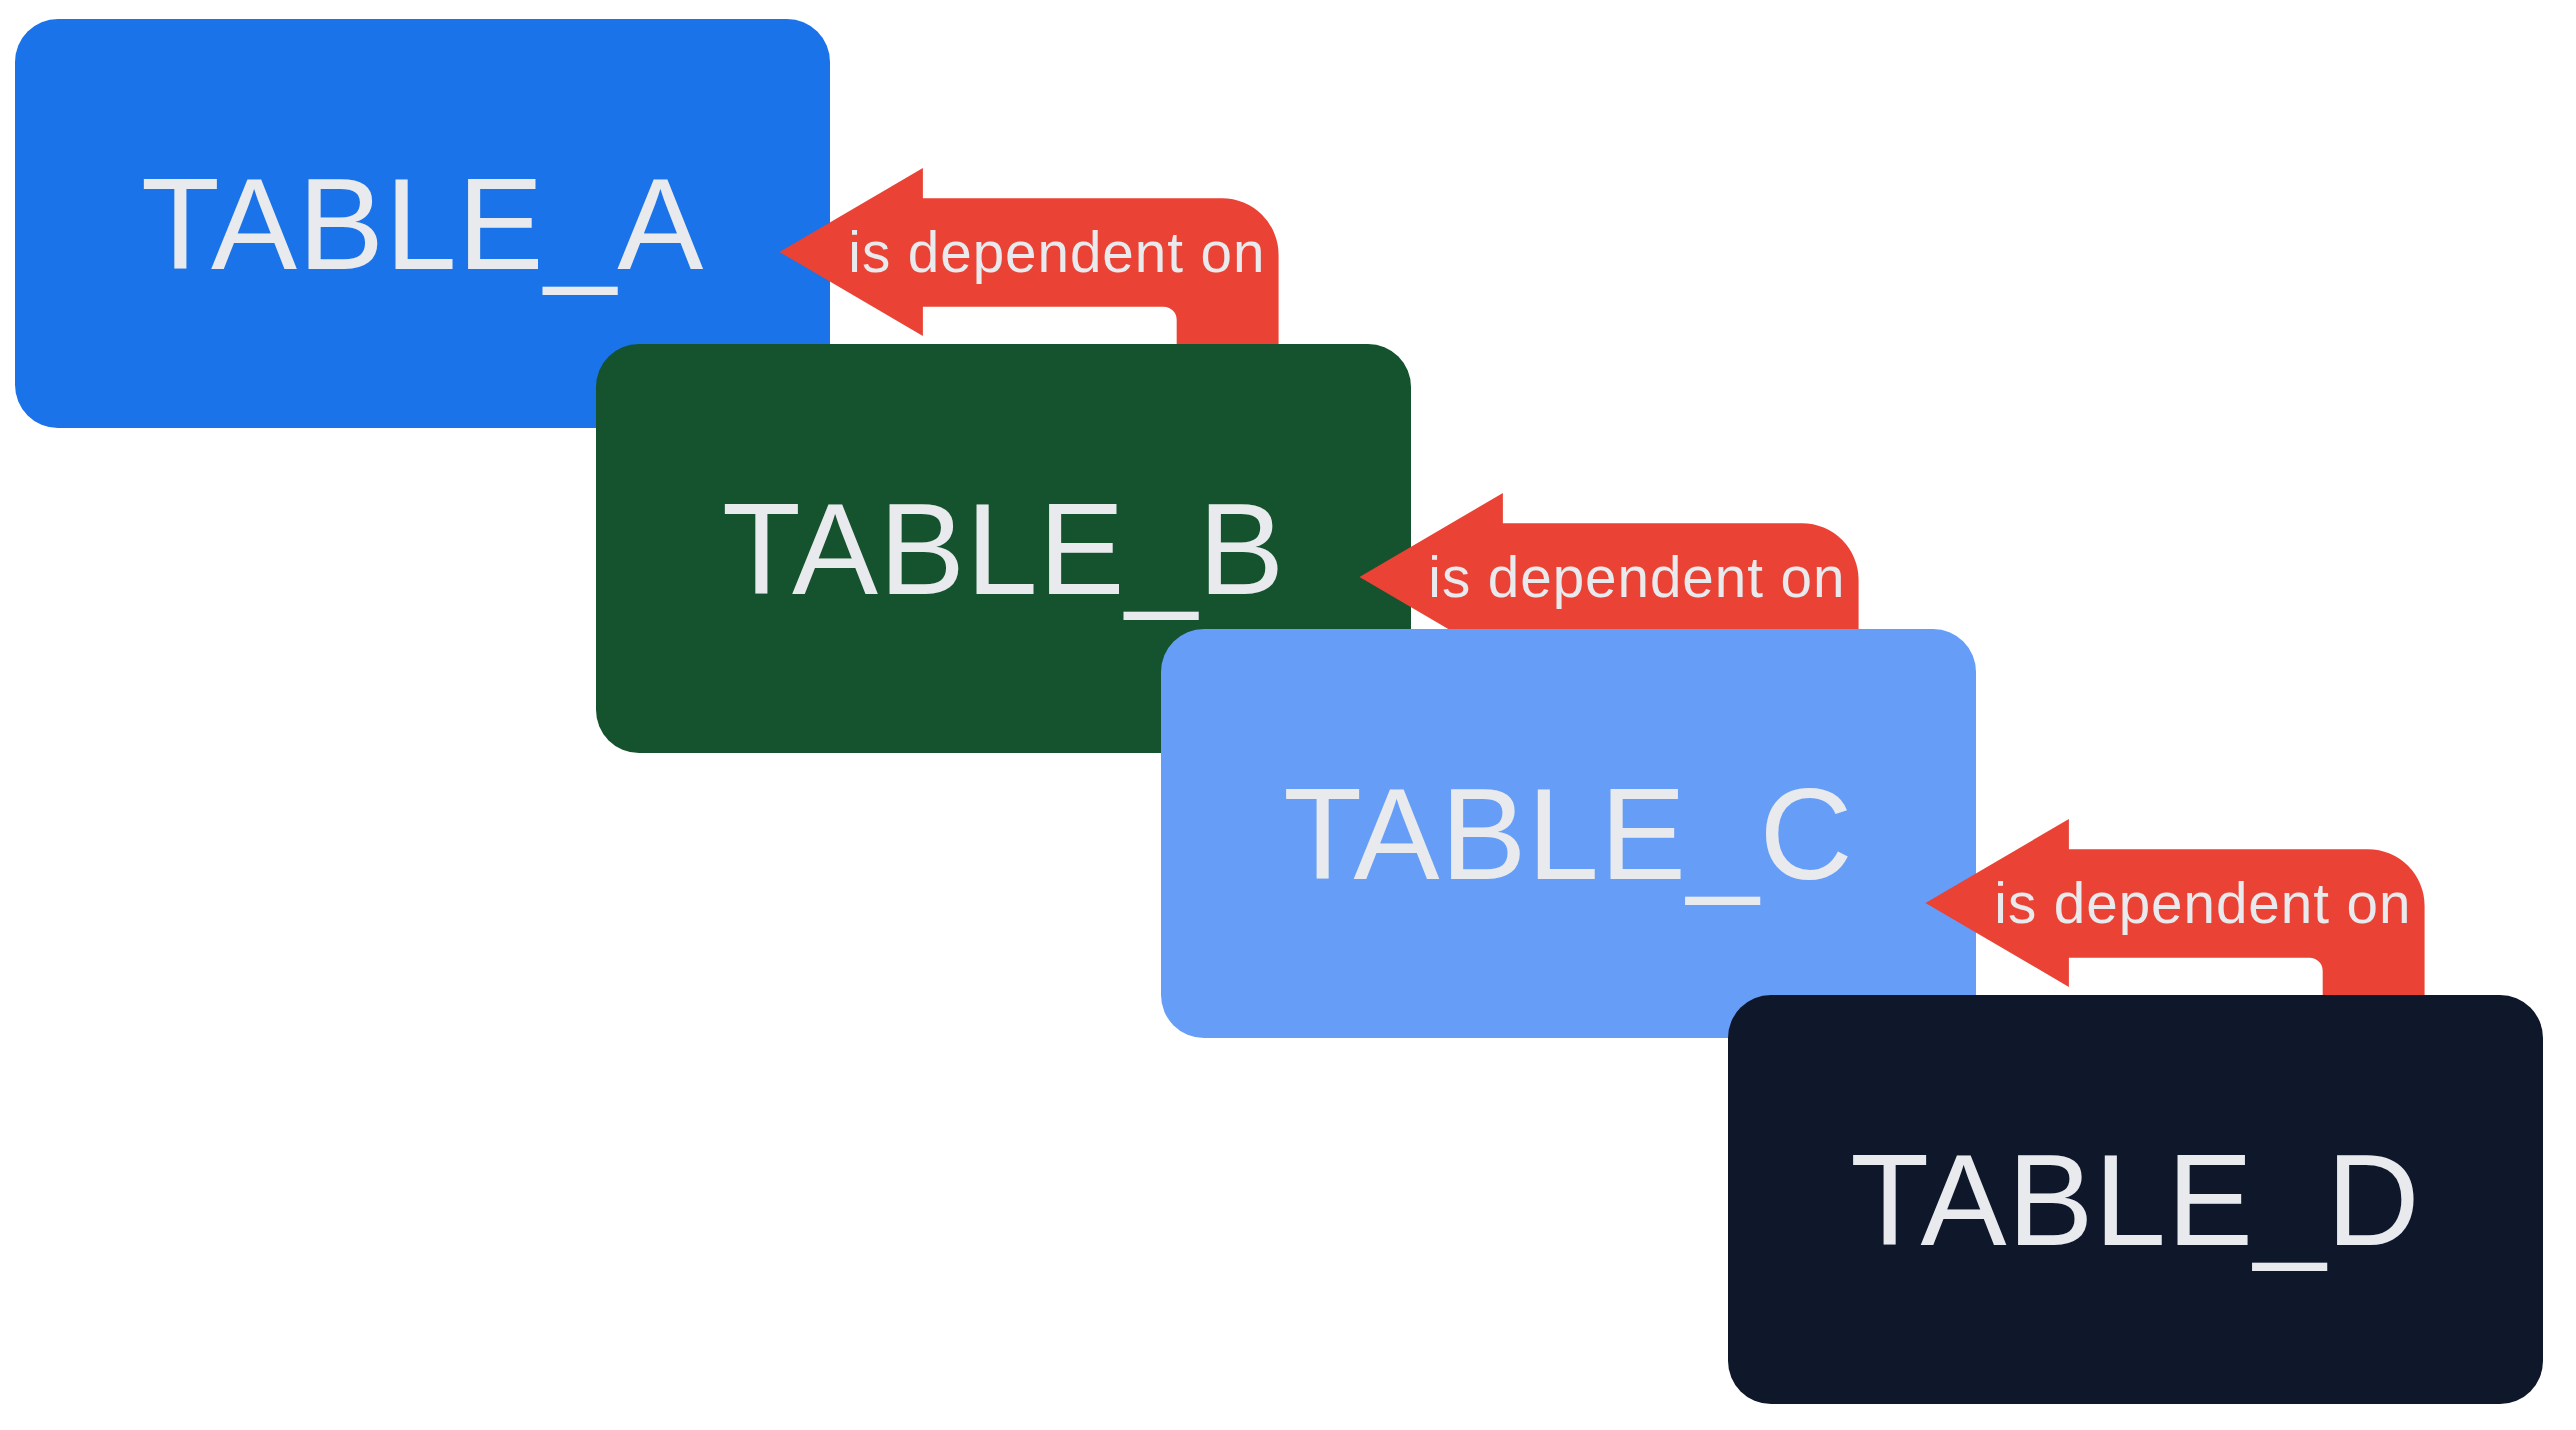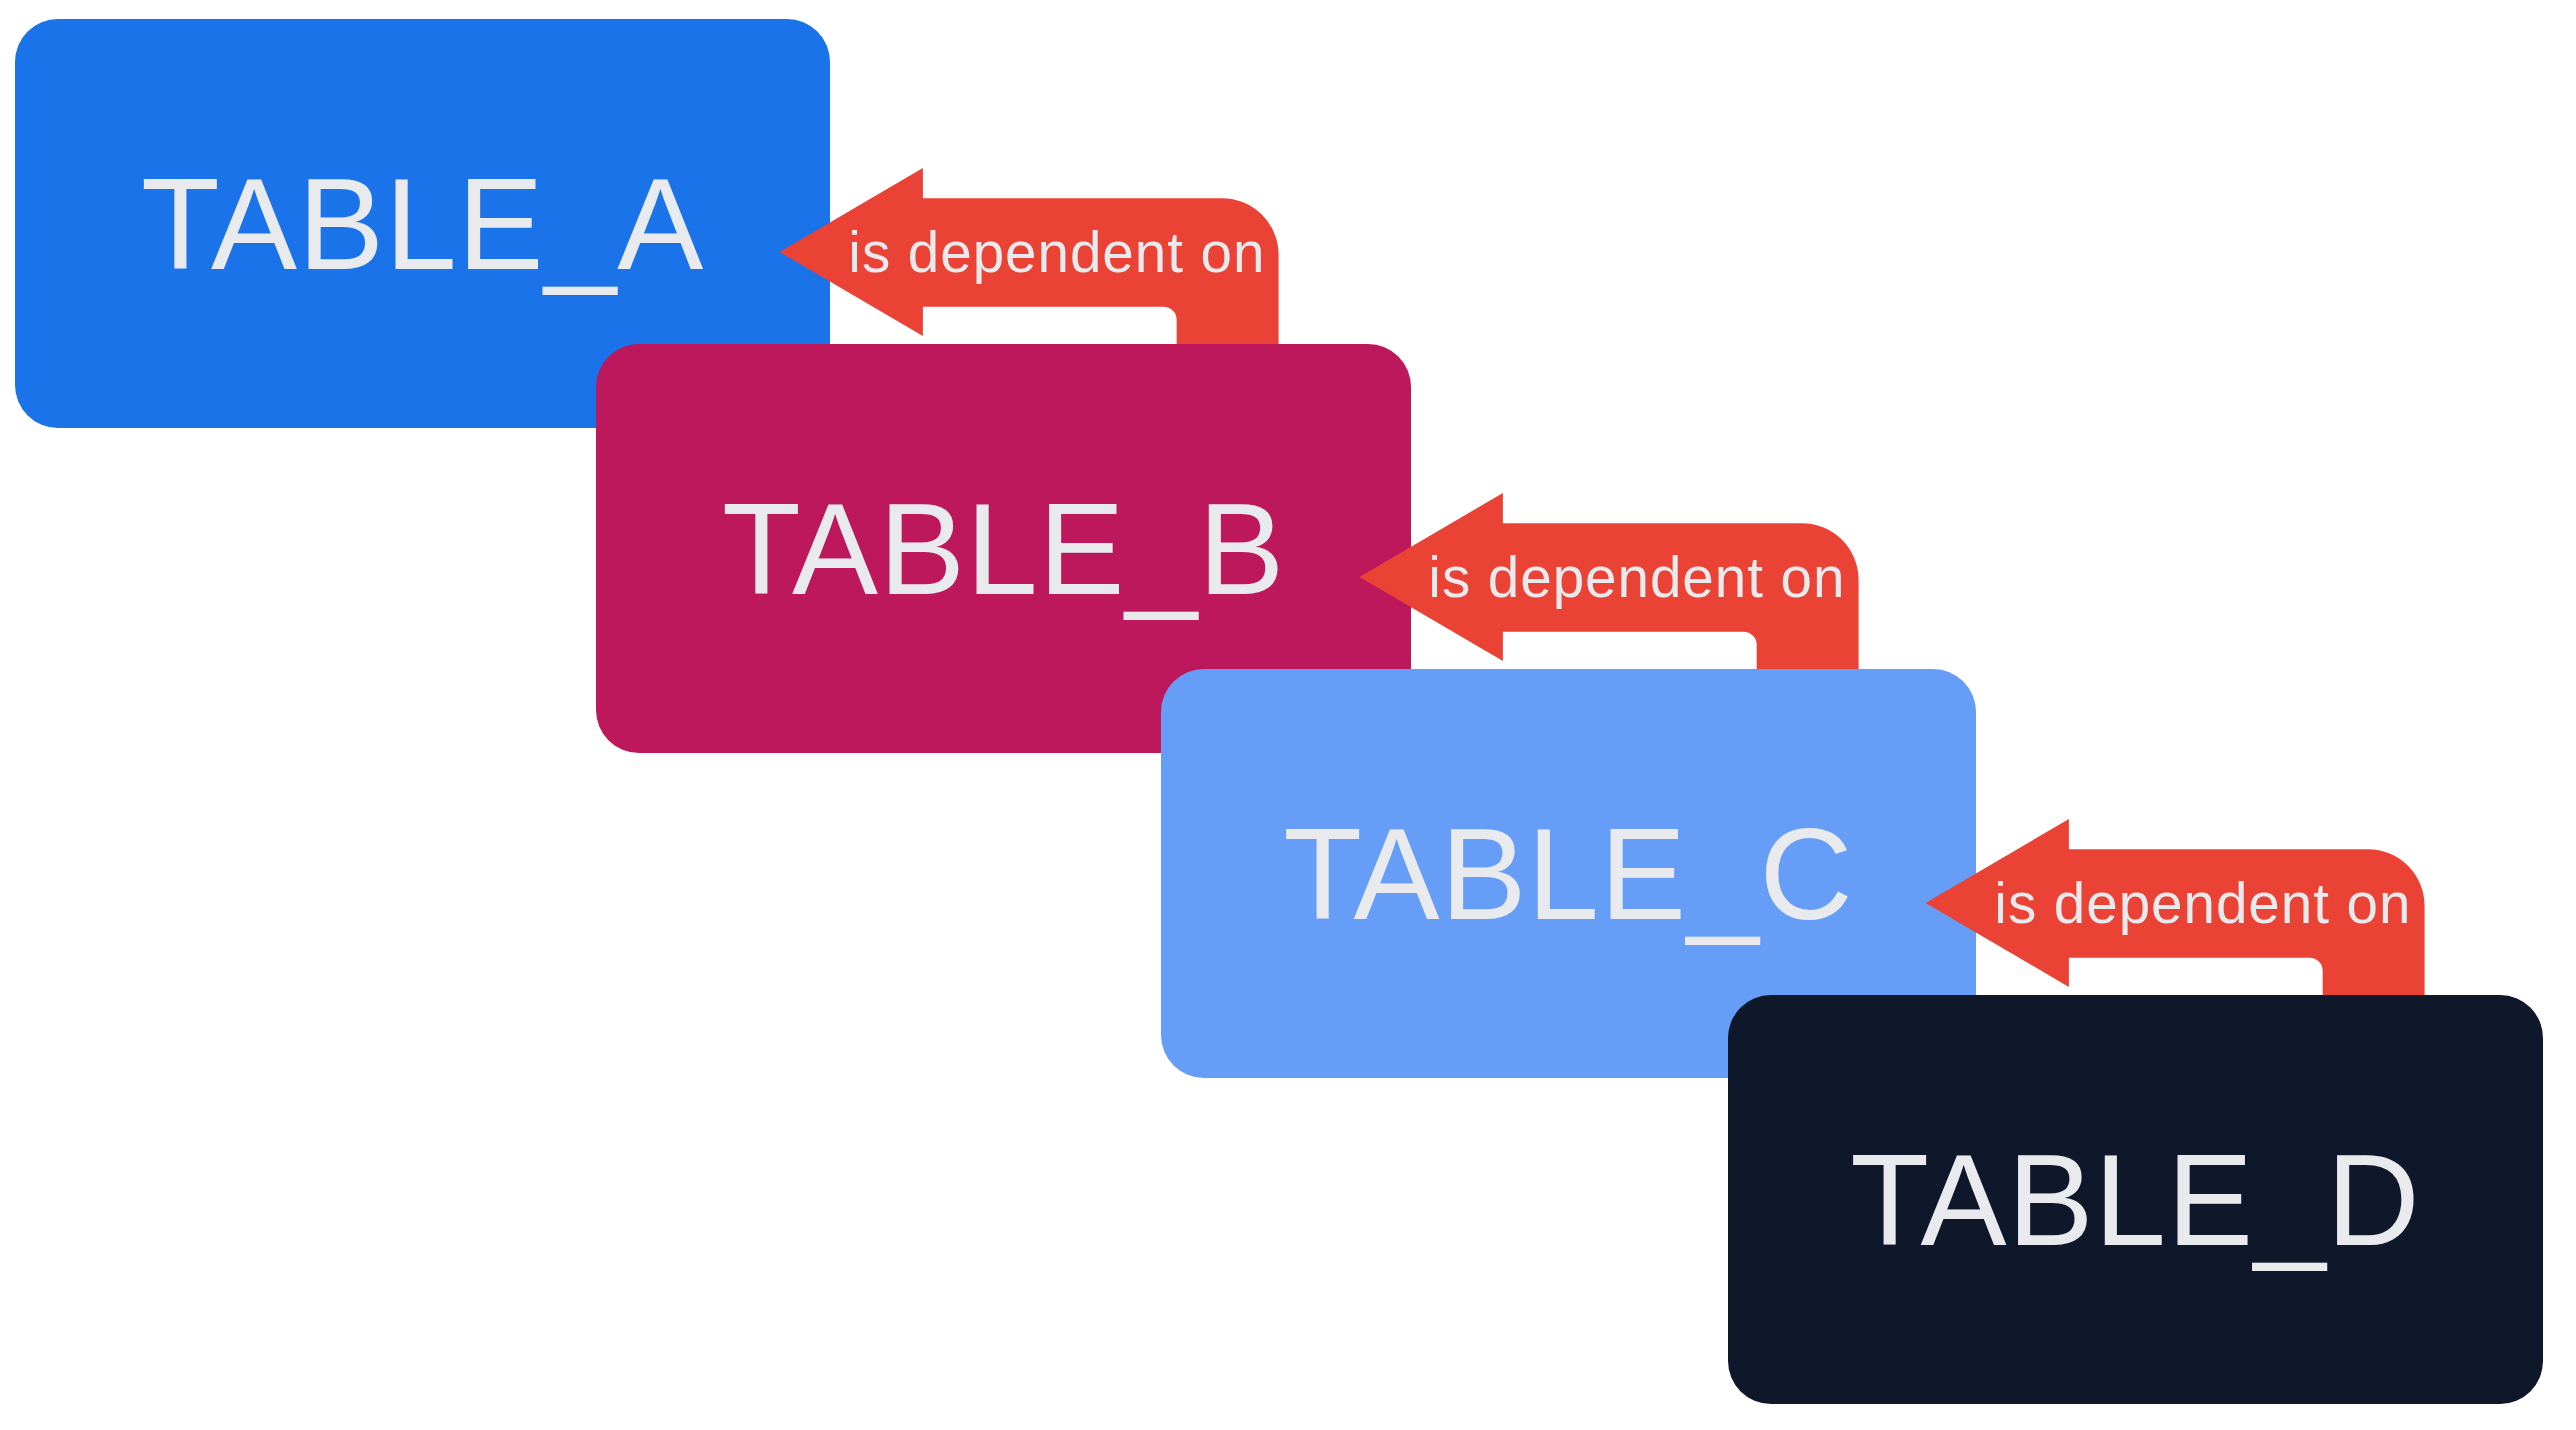--- a/index.html
+++ b/index.html
@@ -26,21 +26,21 @@
   }
   .node-label {
     color: var(--text, #E8EAED);
     font-size: 129px;
     font-weight: 300;
     letter-spacing: 0.9px;
     white-space: nowrap;
   }
   .node-0 { left: 15px;   top: 19px; }
   .node-1 { left: 596px;  top: 344px; }
-  .node-2 { left: 1161px; top: 669px; }
+  .node-2 { left: 1161px; top: 629px; }
   .node-3 { left: 1728px; top: 995px; }
 
   .arrow {
     position: absolute;
     width: 501px;
     height: 217px;
     overflow: visible;
   }
   .arrow-0 { left: 779px;  top: 168px; }
   .arrow-1 { left: 1359px; top: 493px; }
@@ -61,21 +61,21 @@
 
   <div class="node node-0" style="background-color: rgb(26, 115, 232);">
     <span class="node-label">TABLE_A</span>
   </div>
 
   <svg class="arrow arrow-0" viewBox="0 0 530 230">
     <path class="arrow-shape" d="M0 89 L152 0 L152 32 L469 32 A60 60 0 0 1 529 92 L529 230 L421 230 L421 161 A14 14 0 0 0 407 147 L152 147 L152 178 Z"></path>
     <text class="arrow-label" x="294" y="110" text-anchor="middle">is dependent on</text>
   </svg>
 
-  <div class="node node-1" style="background-color: #be185d;">
+  <div class="node node-1" style="background-color: #14532d;">
     <span class="node-label">TABLE_B</span>
   </div>
 
   <svg class="arrow arrow-1" viewBox="0 0 530 230">
     <path class="arrow-shape" d="M0 89 L152 0 L152 32 L469 32 A60 60 0 0 1 529 92 L529 230 L421 230 L421 161 A14 14 0 0 0 407 147 L152 147 L152 178 Z"></path>
     <text class="arrow-label" x="294" y="110" text-anchor="middle">is dependent on</text>
   </svg>
 
   <div class="node node-2" style="background-color: rgb(102, 157, 246);">
     <span class="node-label">TABLE_C</span>

